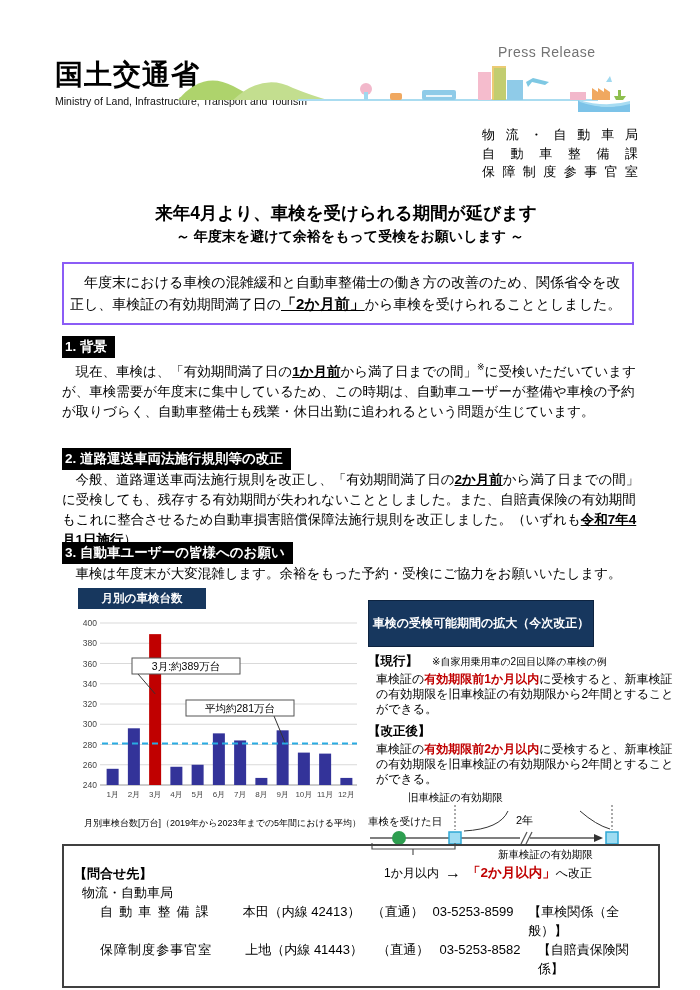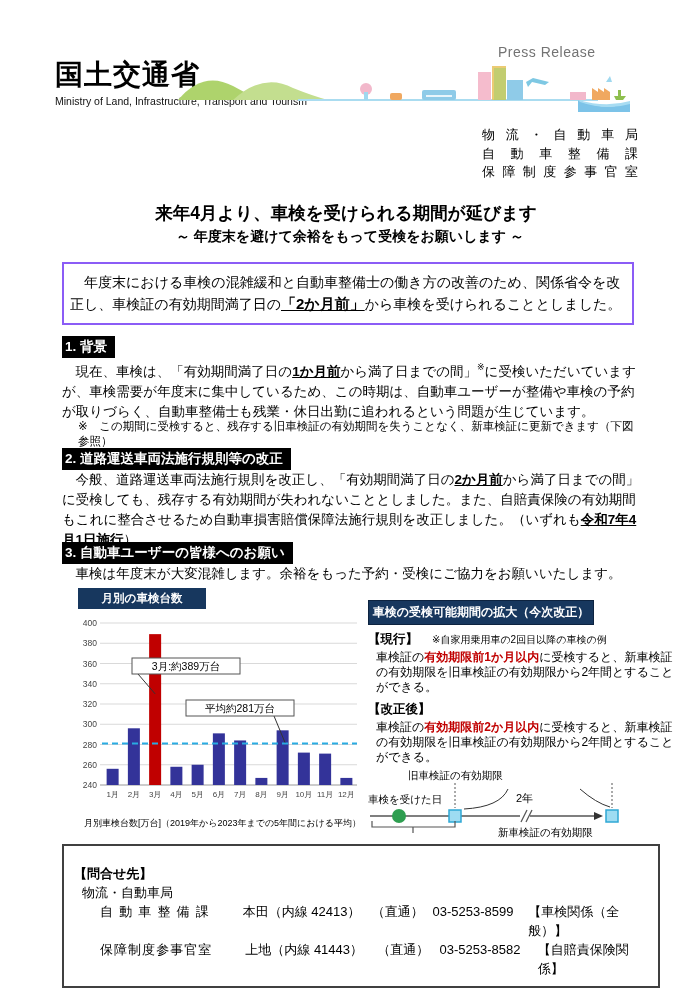--- a/index.html
+++ b/index.html
@@ -28,21 +28,21 @@
   .sec-note{position:absolute;left:78px;width:560px;font-size:11.5px;}
   sup{font-size:9px;}
 
   
   .chart-panel{position:absolute;left:76px;top:588px;width:288px;}
   .chart-title-bar{margin-left:2px;width:128px;background:#17375E;color:#fff;font-size:11.5px;font-weight:bold;text-align:center;padding:3px 0;}
   .chart-caption{margin-top:2px;margin-left:8px;font-size:9px;white-space:nowrap;}
 
   
   .right-panel{position:absolute;left:368px;top:600px;width:316px;}
-  .rp-title-bar{width:224px;background:#17375E;color:#fff;font-size:12px;font-weight:bold;text-align:center;padding:3px 0;border:1px solid #0d2340;}
+  .rp-title-bar{width:224px;background:#17375E;color:#fff;font-size:12px;font-weight:bold;text-align:center;padding:14px 0;border:1px solid #0d2340;}
   .rp-row{display:flex;align-items:baseline;margin-top:6px;}
   .rp-label{font-size:12.5px;font-weight:bold;}
   .rp-note{font-size:10px;margin-left:14px;}
   .rp-para{margin:2px 0 0 8px;width:300px;font-size:12px;line-height:15px;}
   .red{color:#C00000;font-weight:bold;}
 
   .timeline{position:relative;width:314px;height:94px;margin-top:4px;}
   .tl-label{position:absolute;font-size:10.5px;white-space:nowrap;}
   .tl-old{left:40px;top:0;}
   .tl-day{left:0;top:24px;}
@@ -101,21 +101,20 @@
   <div class="doc-subtitle">～ 年度末を避けて余裕をもって受検をお願いします ～</div>
 
   <div class="summary-box">
     <span>　年度末における車検の混雑緩和と自動車整備士の働き方の改善のため、関係省令を改正し、車検証の有効期間満了日の</span><span class="b-u big">「2か月前」</span><span>から車検を受けられることとしました。</span>
   </div>
 
   <div class="sec-heading" style="top:336px;">1. 背景</div>
   <div class="sec-para" style="top:357px;">
     <span>　現在、車検は、「有効期間満了日の</span><span class="b-u">1か月前</span><span>から満了日までの間」</span><sup>※</sup><span>に受検いただいていますが、車検需要が年度末に集中しているため、この時期は、自動車ユーザーが整備や車検の予約が取りづらく、自動車整備士も残業・休日出勤に追われるという問題が生じています。</span>
   </div>
-  <div class="sec-note" style="top:419px;">※　この期間に受検すると、残存する旧車検証の有効期間を失うことなく、新車検証に更新できます（下図参照）</div>
 
   <div class="sec-heading" style="top:448px;">2. 道路運送車両法施行規則等の改正</div>
   <div class="sec-para" style="top:470px;">
     <span>　今般、道路運送車両法施行規則を改正し、「有効期間満了日の</span><span class="b-u">2か月前</span><span>から満了日までの間」に受検しても、残存する有効期間が失われないこととしました。また、自賠責保険の有効期間もこれに整合させるため自動車損害賠償保障法施行規則を改正しました。（いずれも</span><span class="b-u">令和7年4月1日施行</span><span>）</span>
   </div>
 
   <div class="sec-heading" style="top:542px;">3. 自動車ユーザーの皆様へのお願い</div>
   <div class="sec-para" style="top:564px;">　車検は年度末が大変混雑します。余裕をもった予約・受検にご協力をお願いいたします。</div>
 
   <div class="chart-panel">
@@ -203,20 +202,26 @@
         <path d="M212,20 Q228,34 242,38" fill="none" stroke="#333" stroke-width="1"></path>
         <circle cx="31" cy="47" r="7" fill="#2E9E50"></circle>
         <rect x="81" y="41" width="12" height="12" fill="#9EDCF2" stroke="#2FA8D5" stroke-width="1.5"></rect>
         <rect x="238" y="41" width="12" height="12" fill="#9EDCF2" stroke="#2FA8D5" stroke-width="1.5"></rect>
         <path d="M4,52 L4,58 L87,58 L87,52 M45,58 L45,64" fill="none" stroke="#555" stroke-width="1.2"></path>
       </svg>
       <div class="tl-label tl-old">旧車検証の有効期限</div>
       <div class="tl-label tl-day">車検を受けた日</div>
       <div class="tl-label tl-2y">2年</div>
       <div class="tl-label tl-new">新車検証の有効期限</div>
+      <div class="tl-bottom">
+        <span>1か月以内</span>
+        <span class="tl-arrow">→</span>
+        <span class="red tl-red">「2か月以内」</span>
+        <span>へ改正</span>
+      </div>
     </div>
   </div>
 
   <div class="contact-box">
     <div style="font-weight:bold;">【問合せ先】</div>
     <div class="contact-bureau">物流・自動車局</div>
     <div class="contact-row">
       <span class="c-dept">自動車整備課</span>
       <span class="c-person">本田（内線 42413）</span>
       <span class="c-channel">（直通）</span>

